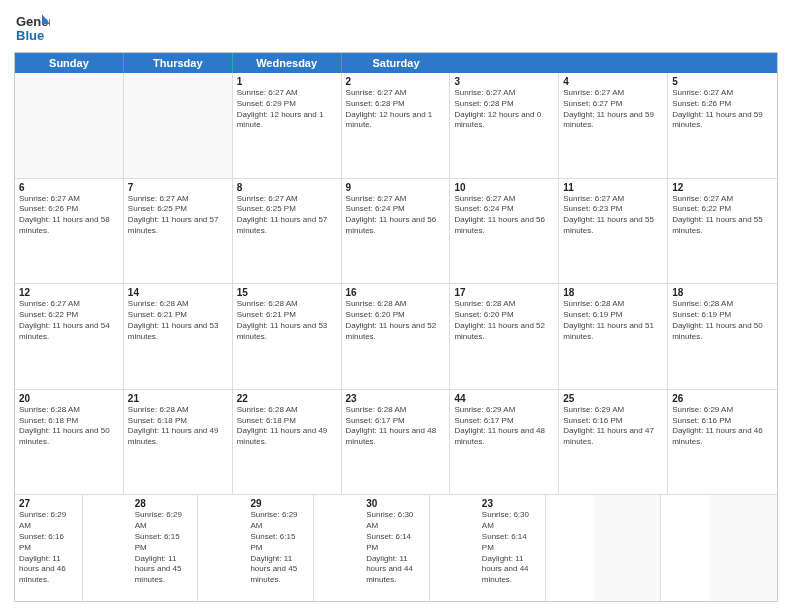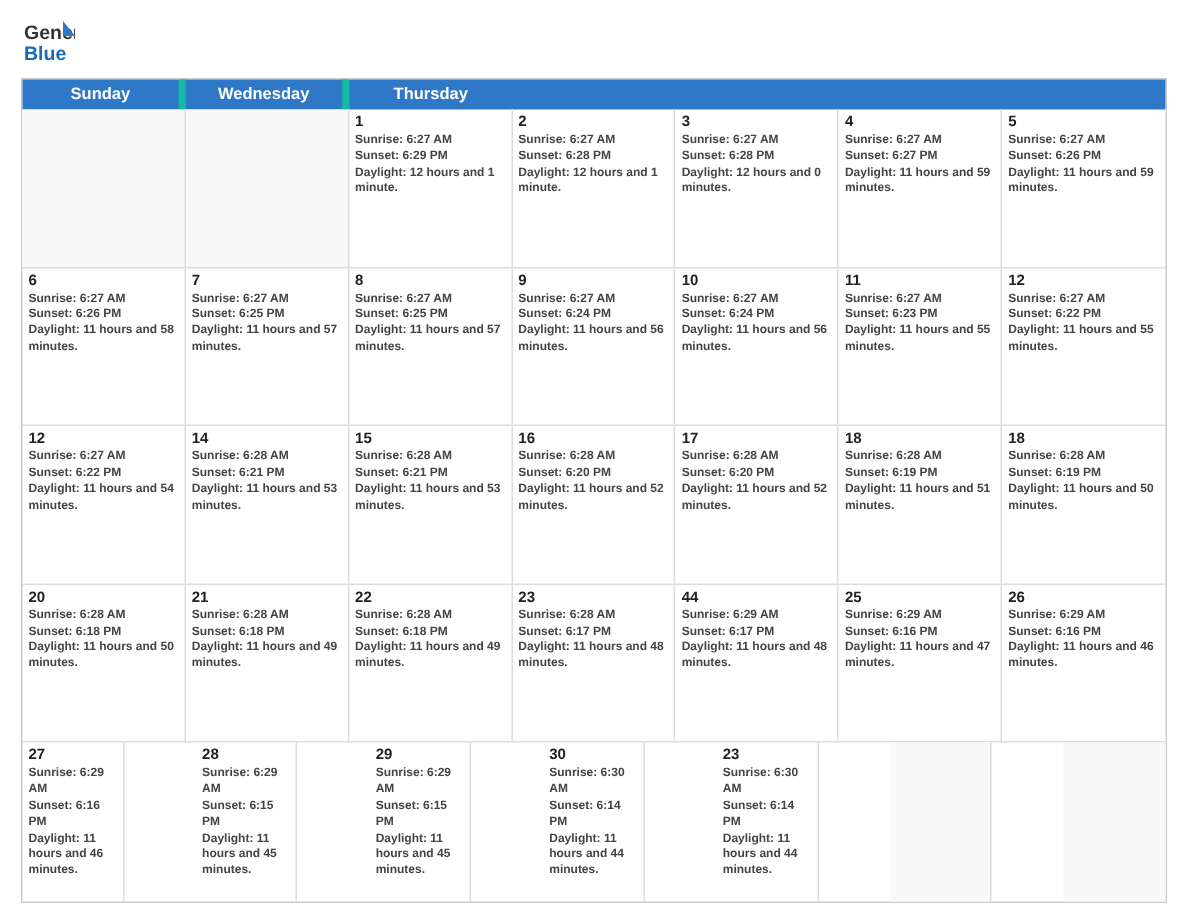--- a/index.html
+++ b/index.html
@@ -51,21 +51,21 @@
       display: grid;
       grid-template-columns: repeat(7, 1fr);
       background: #2e78c7;
     }
     .cal-header-cell {
       color: #fff;
       font-size: 11px;
       font-weight: bold;
       padding: 4px 4px;
       text-align: center;
-      border-right: 5px solid #14b8a6;
+      border-right: 1px solid #14b8a6;
     }
     .cal-header-cell:last-child { border-right: none; }
     .calendar-body {
       flex: 1;
       display: grid;
       grid-template-rows: repeat(5, 1fr);
     }
     .cal-row {
       display: grid;
       grid-template-columns: repeat(7, 1fr);
@@ -85,21 +85,20 @@
     .day-number {
       font-size: 10px;
       font-weight: bold;
       color: #222;
       margin-bottom: 1px;
     }
     .cell-text {
       font-size: 8px;
       color: #444;
       line-height: 1.35;
-      font-weight: bold;
     }
   </style>
 </head>
 <body>
 
 <div class="page">
   <div class="header">
     <div class="logo">
       <svg width="36" height="36" viewBox="0 0 36 36">
         <text x="2" y="16" font-size="13" font-weight="bold" fill="#333" font-family="Arial">General</text>
@@ -109,22 +108,23 @@
     </div>
     <div class="title-block">
       <div class="month-title"></div>
       <div class="location-title"></div>
     </div>
   </div>
 
   <div class="calendar">
     <div class="calendar-header">
     <div class="cal-header-cell">Sunday</div>
+        <div class="cal-header-cell">Thursday</div>
         <div class="cal-header-cell">Wednesday</div>
-        <div class="cal-header-cell">Thursday</div>
+        <div class="cal-header-cell">Saturday</div>
       </div>
     <div class="calendar-body">
     <div class="cal-row">
           <div class="cal-cell empty"></div>
           <div class="cal-cell empty"></div>
           <div class="cal-cell">
             <div class="day-number">1</div>
             <div class="cell-text" style="white-space: pre-wrap;">Sunrise: 6:27 AM
 Sunset: 6:29 PM
 Daylight: 12 hours and 1 minute.</div>

